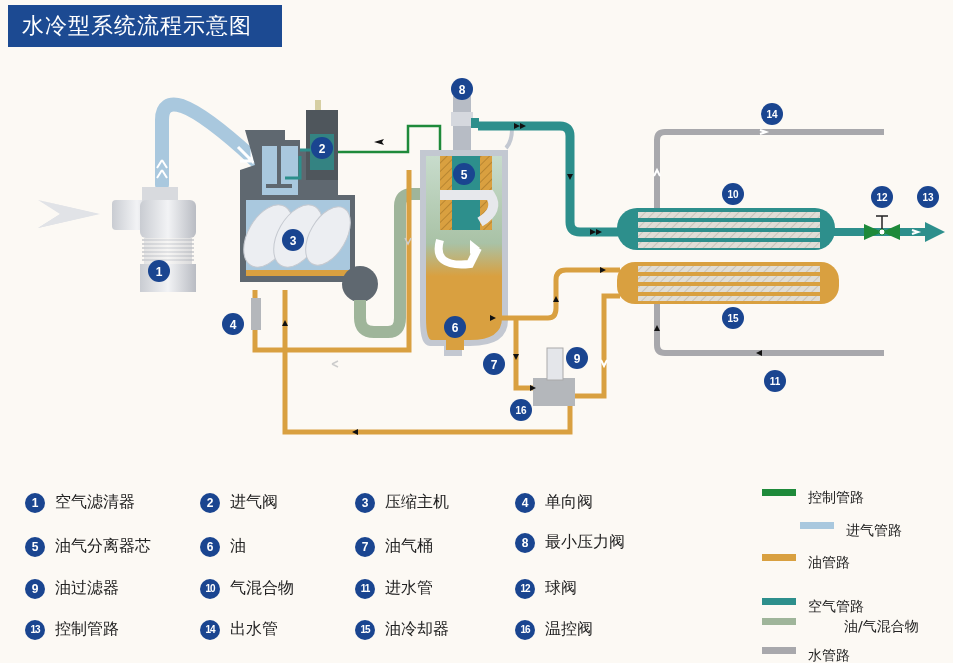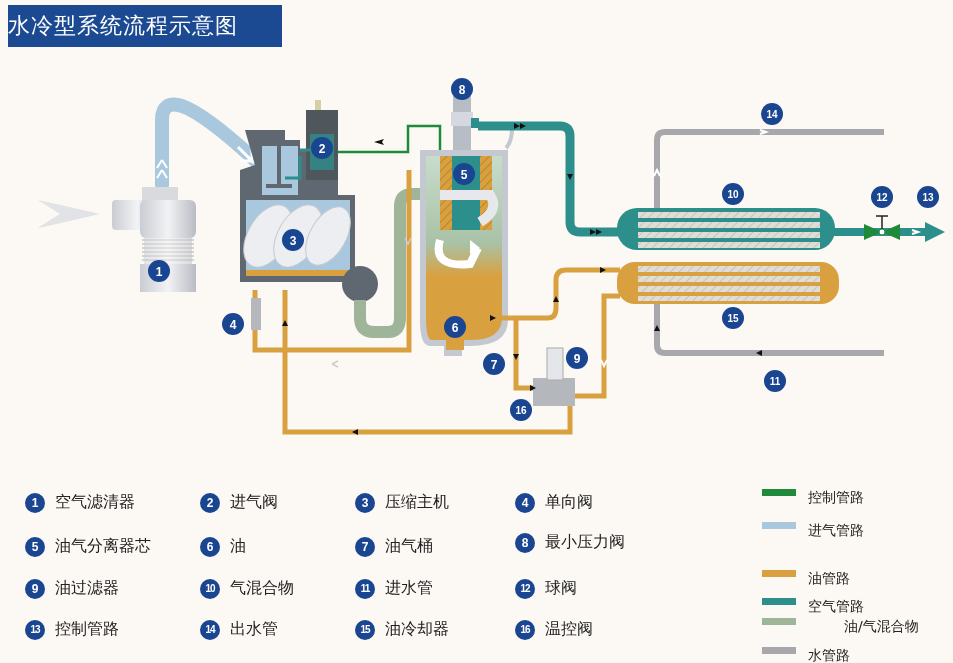--- a/index.html
+++ b/index.html
@@ -1,17 +1,17 @@
 <!DOCTYPE html>
 <html><head>
 <meta charset="utf-8">
 <style>
   html,body{margin:0;padding:0;}
   body{width:953px;height:663px;background:#fcf9f4;position:relative;overflow:hidden;font-family:"DejaVu Sans","Liberation Sans",sans-serif;}
-  .title{position:absolute;left:8px;top:5px;width:274px;height:42px;background:#1c4a92;color:#fff;font-size:22px;line-height:42px;padding-left:0;box-sizing:border-box;letter-spacing:1px;}
+  .title{position:absolute;left:8px;top:5px;width:274px;height:42px;background:#1c4a92;color:#fff;font-size:22px;line-height:42px;padding-left:14px;box-sizing:border-box;letter-spacing:1px;}
   #diagram{position:absolute;left:0;top:0;}
   .legend-item{position:absolute;display:flex;align-items:center;font-size:16px;color:#222;}
   .badge{display:inline-flex;align-items:center;justify-content:center;width:20px;height:20px;border-radius:50%;background:#1a4590;color:#fff;font-size:12px;font-weight:bold;margin-right:10px;font-family:"Liberation Sans",sans-serif;}
   .badge.sm{font-size:10px;letter-spacing:-1px;}
   .pipe-legend{position:absolute;display:flex;align-items:flex-start;font-size:14px;color:#222;}
   .swatch{display:inline-block;width:34px;height:7px;margin-right:12px;}
   svg text{font-family:"Liberation Sans",sans-serif;font-weight:bold;}
 </style>
 </head>
 <body>
@@ -310,25 +310,25 @@
   </div>
 <div class="legend-item" style="left:515px;top:619px;">
     <span class="badge sm">16</span>
     <span>温控阀</span>
   </div>
 
 <div class="pipe-legend" style="left:762px;top:489px;">
     <span class="swatch" style="background: rgb(30, 138, 58);"></span>
     <span>控制管路</span>
   </div>
-<div class="pipe-legend" style="left:762px;top:522px;">
+<div class="pipe-legend" style="left:800px;top:522px;">
     <span class="swatch" style="background: rgb(169, 200, 222);"></span>
     <span>进气管路</span>
   </div>
-<div class="pipe-legend" style="left:762px;top:554px;margin-top:16px;">
+<div class="pipe-legend" style="left:762px;top:554px;">
     <span class="swatch" style="background: rgb(217, 160, 64);"></span>
     <span>油管路</span>
   </div>
 <div class="pipe-legend" style="left:762px;top:598px;">
     <span class="swatch" style="background: rgb(45, 143, 140);"></span>
     <span>空气管路</span>
   </div>
 <div class="pipe-legend" style="left:762px;top:618px;gap:36px;">
     <span class="swatch" style="background: rgb(159, 181, 154);"></span>
     <span>油/气混合物</span>

